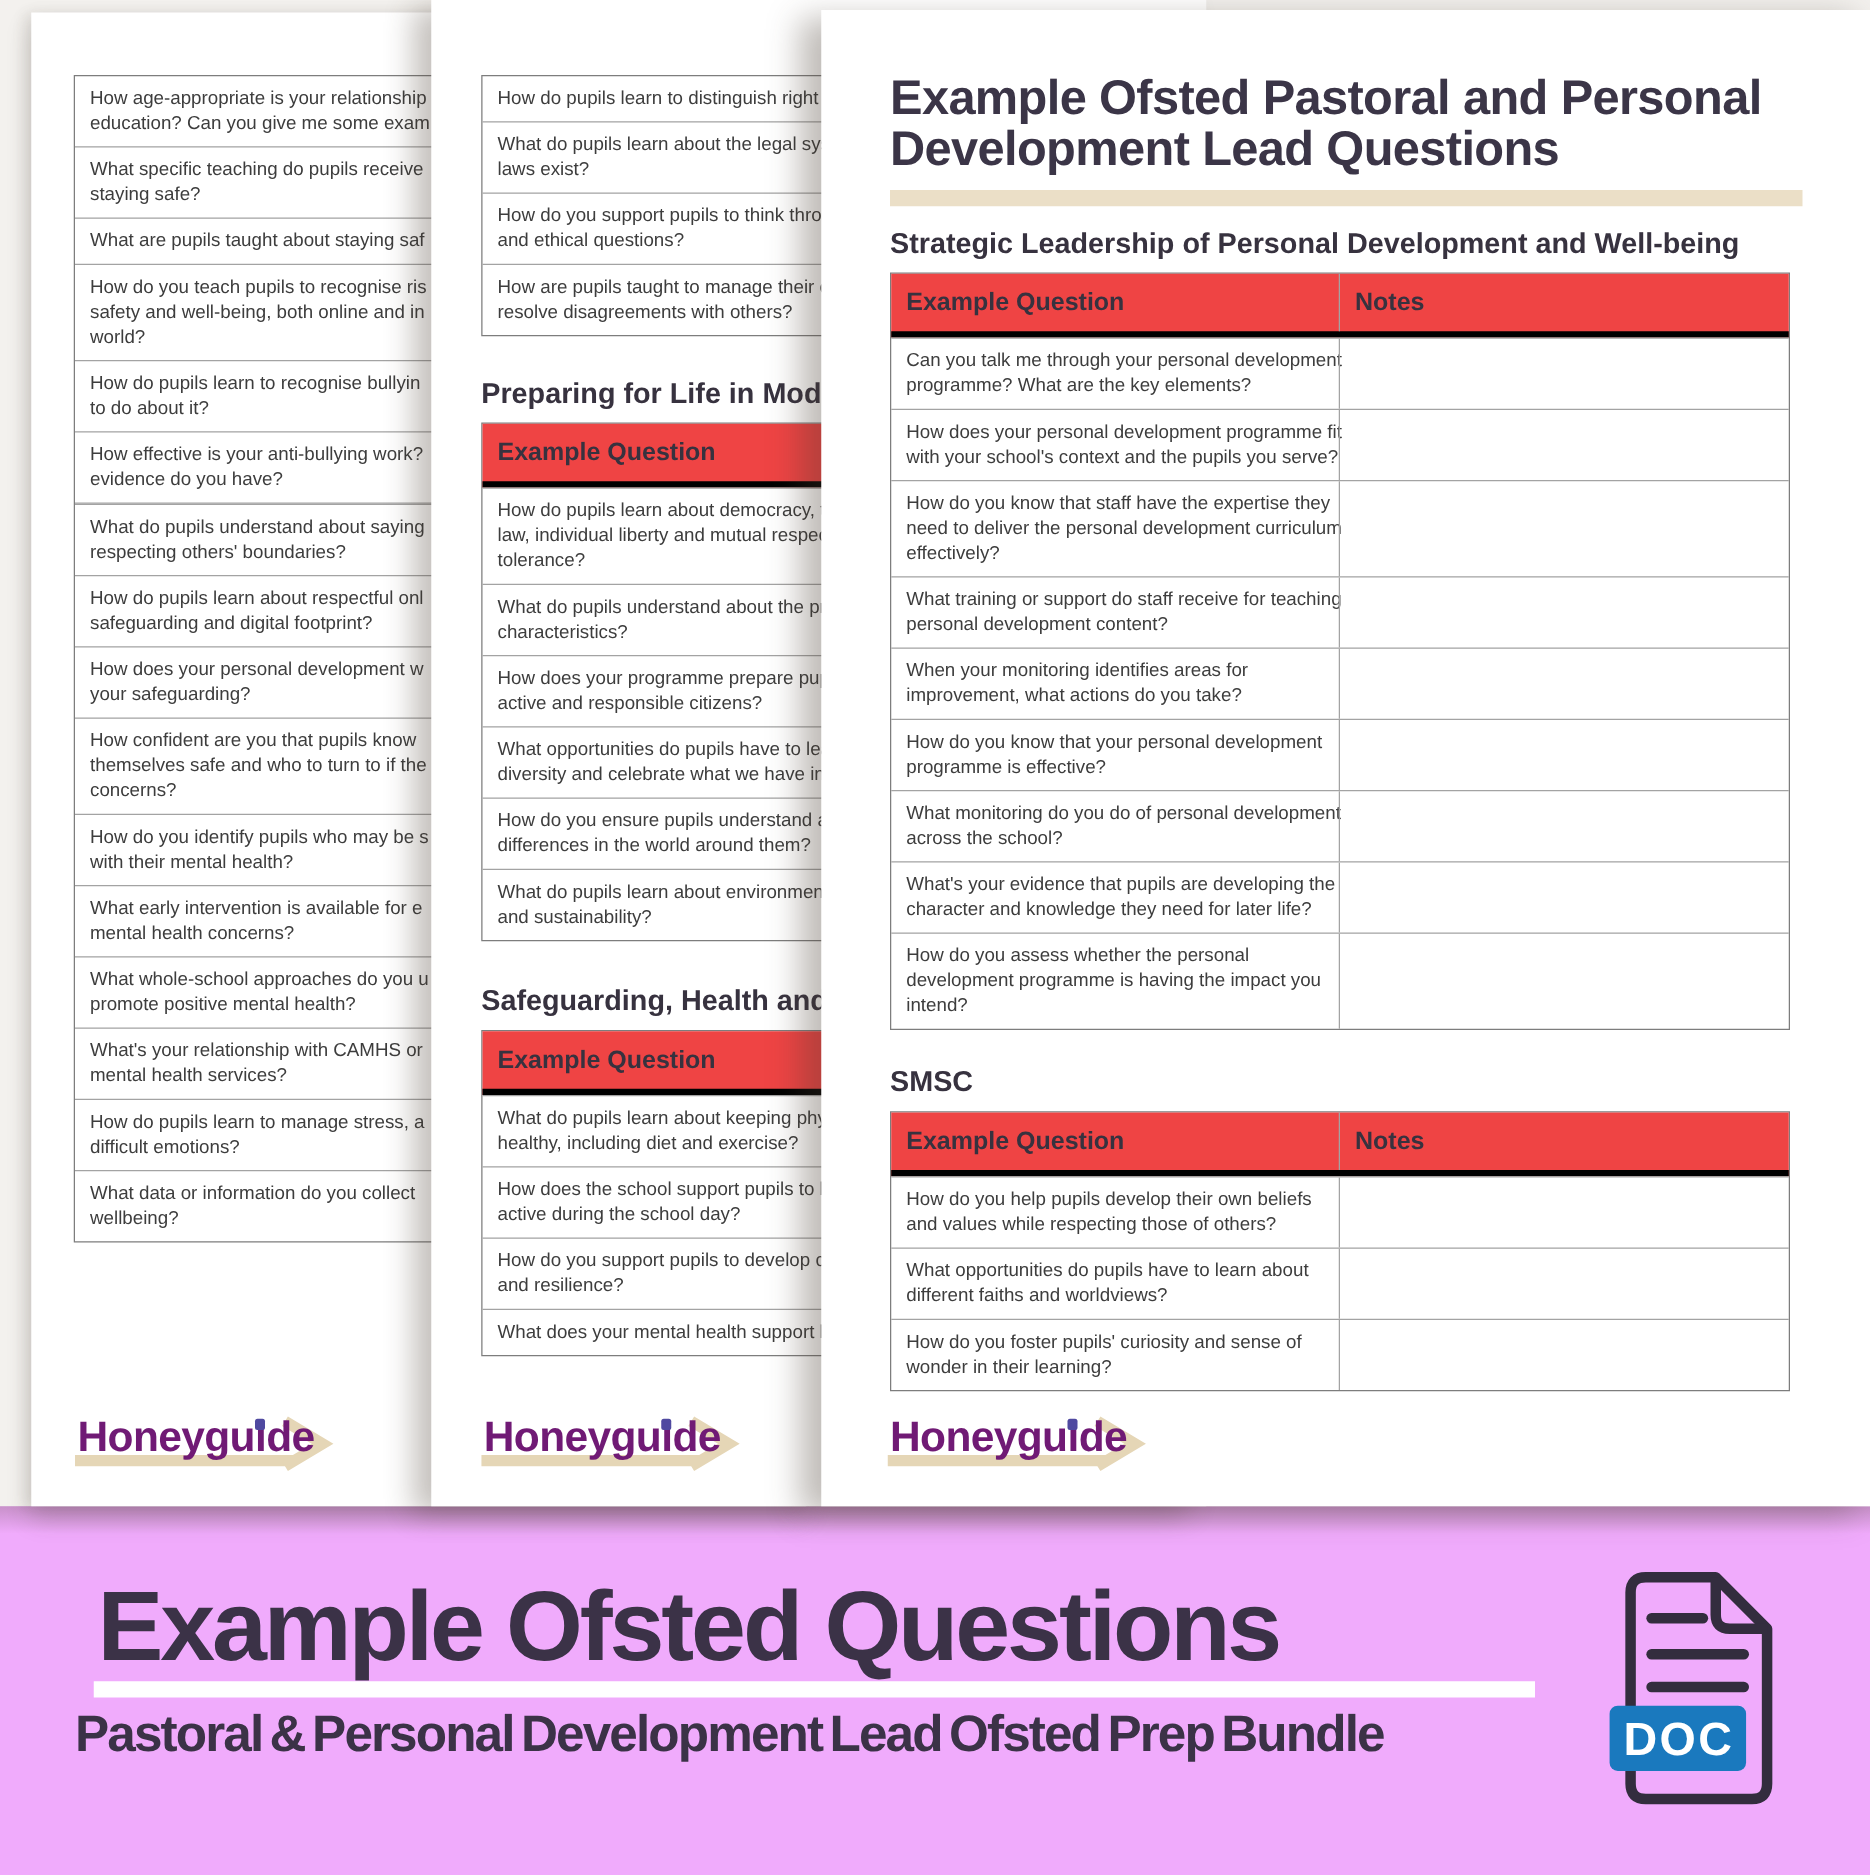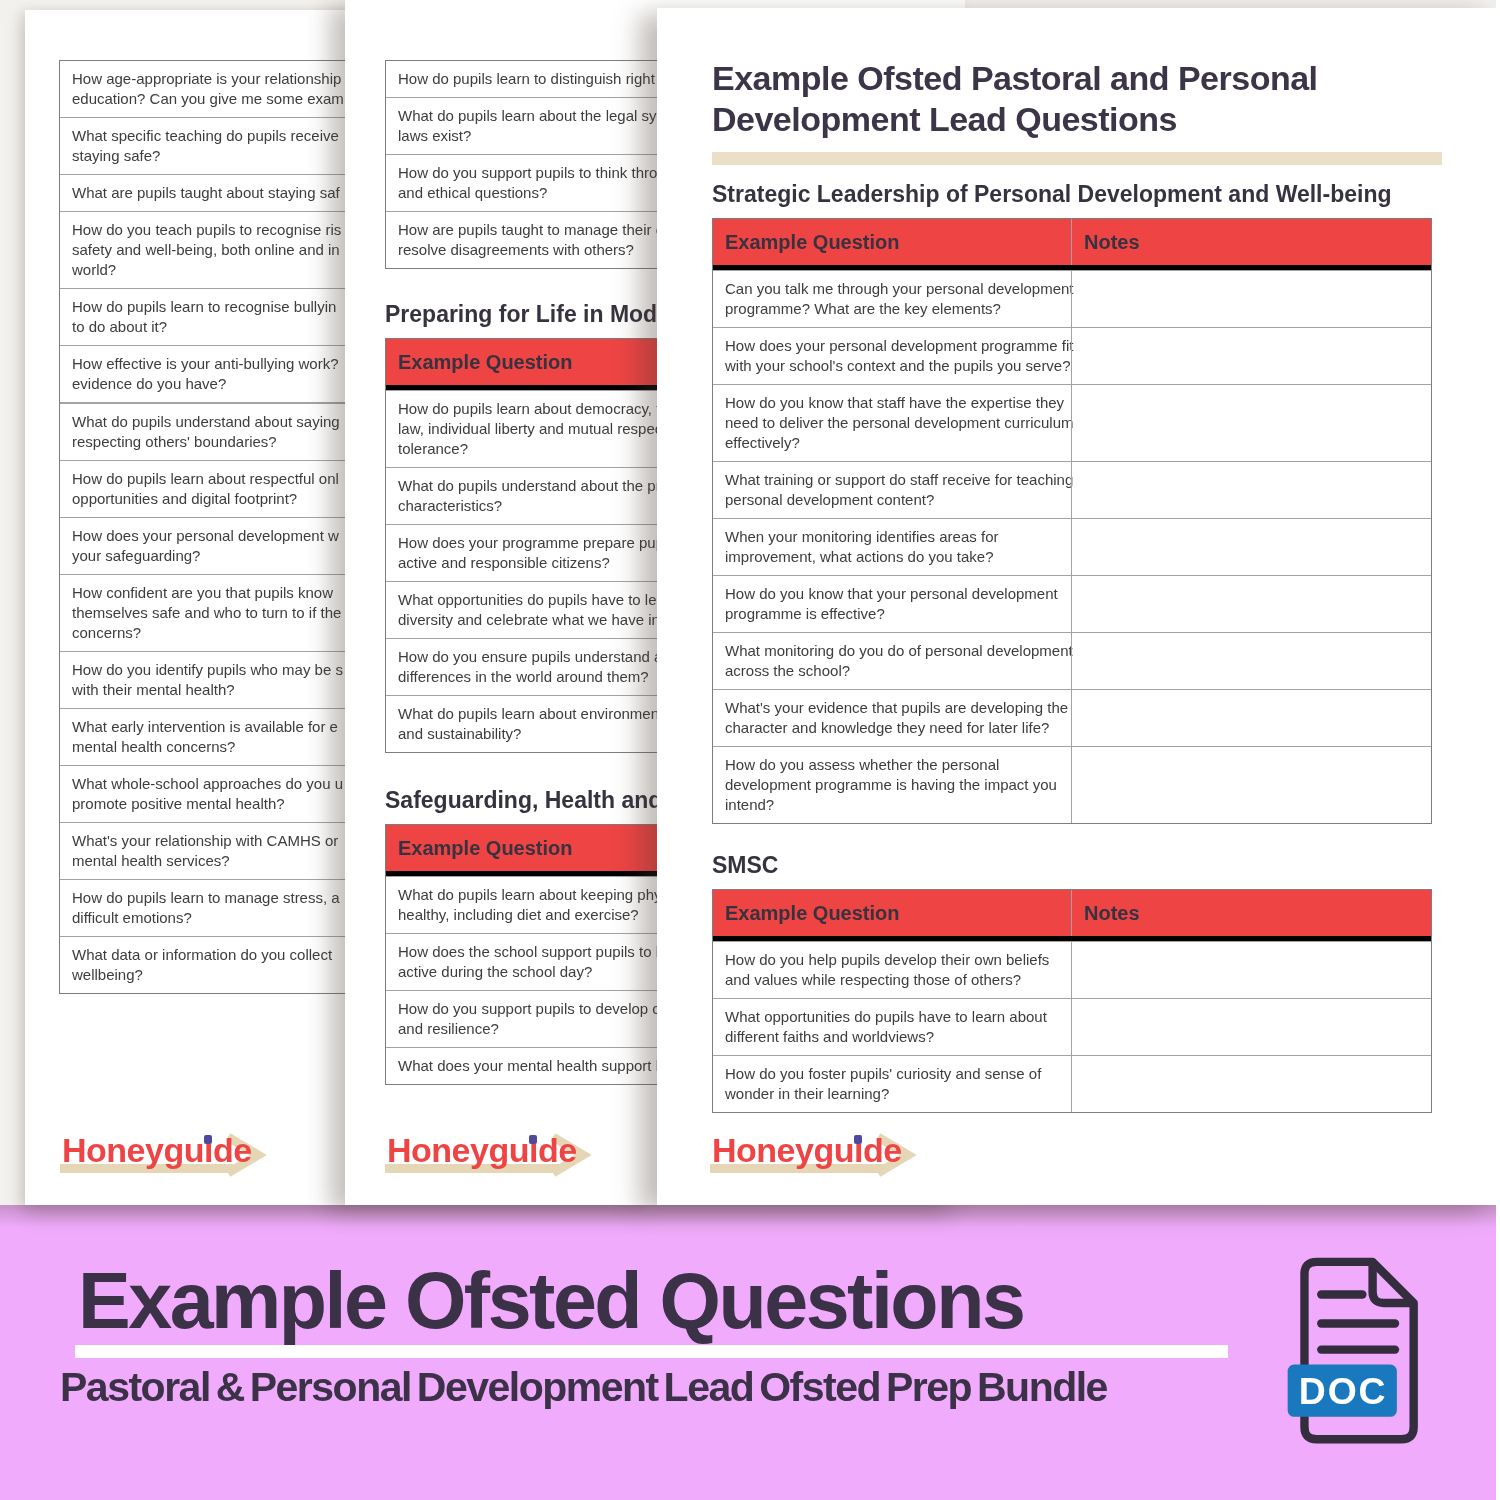--- a/index.html
+++ b/index.html
@@ -14,21 +14,21 @@
         box-shadow:-5px 0 10px rgba(70,60,48,.10), 0 10px 18px rgba(70,60,48,.22); }
   #p2 { left:345px; top:0;    width:620px; height:1205px; z-index:2;
         box-shadow:-15px 6px 22px rgba(70,60,48,.32); }
   #p3 { left:657px; top:8px;  width:843px; height:1197px; z-index:3;
         box-shadow:-17px 6px 24px rgba(70,60,48,.34); }
   .content { position:relative; }
   #p1 .content { padding:50px 0 0 34px; }
   #p2 .content { padding:60px 0 0 40px; }
   #p3 .content { padding:50px 0 0 55px; }
 
-  .doc-title { font-size:34px; line-height:41px; font-weight:bold; color:#3b3547; letter-spacing:-.5px; white-space:nowrap; }
+  .doc-title { font-size:39px; line-height:41px; font-weight:bold; color:#3b3547; letter-spacing:-.5px; white-space:nowrap; }
   .divider   { width:730px; height:13px; background:#ebdfc7; margin-top:12px; }
   .sec-head  { font-size:23px; line-height:30px; font-weight:bold; color:#37323f; white-space:nowrap; }
   #p3 .sec-head.first { margin-top:14px; }
   #p3 .sec-head.smsc  { margin-top:26px; }
   #p2 .sec-head { margin-top:30px; }
   #p2 .sec-head.second { margin-top:32px; }
 
   .qtable { border:1px solid #7d7d7d; margin-top:9px; width:718px; background:#fff; }
   #p1 .qtable { margin-top:0; width:560px; }
   #p2 .qtable { width:560px; }
@@ -42,21 +42,21 @@
   .cell-q { width:334px; padding:8px 12px; }
   .cell-n { flex:1; border-left:1px solid #a3a3a3; }
   .qline { font-size:15px; line-height:20px; color:#3d3d3d; white-space:nowrap; }
 
   
   .hglogo { position:absolute; width:212px; height:50px; }
   #p1 .hglogo { left:35px; top:1118px; }
   #p2 .hglogo { left:40px; top:1128px; }
   #p3 .hglogo { left:53px; top:1120px; }
   .hglogo svg { position:absolute; left:0; top:0; }
-  .hg-text { position:absolute; left:2px; top:3px; font-size:34px; font-weight:bold; color:#ef4444; letter-spacing:-.5px; white-space:nowrap; }
+  .hg-text { position:absolute; left:2px; top:3px; font-size:34px; font-weight:bold; color:#701a75; letter-spacing:-.5px; white-space:nowrap; }
   .iwrap { position:relative; }
   .iwrap::after { content:''; position:absolute; left:0px; top:4px; width:8px; height:9px; background:#4f49a0; border-radius:2px; }
 
   
   .banner { position:absolute; left:0; top:1205px; width:1500px; height:295px; background:#f0abfc; z-index:0; }
   .banner::before { content:''; position:absolute; left:0; top:0; width:100%; height:22px;
     background:linear-gradient(180deg, rgba(80,65,50,.25), rgba(80,65,50,0)); }
   .b-title { position:absolute; left:78px; top:50px; font-size:79px; font-weight:bold; color:#3b3247; letter-spacing:-2.5px; white-space:nowrap; }
   .b-underline { position:absolute; left:75px; top:140px; width:1153px; height:13px; background:#ffffff; }
   .b-subtitle { position:absolute; left:60px; top:159px; font-size:41px; font-weight:bold; color:#3b3247; letter-spacing:-1.5px; word-spacing:-4px; white-space:nowrap; }
@@ -127,21 +127,21 @@
             <div class="cell-q">
               <div class="qline">What do pupils understand about saying</div>
               <div class="qline">respecting others' boundaries?</div>
             </div>
             <div class="cell-n"></div>
           </div>
 
           <div class="qrow">
             <div class="cell-q">
               <div class="qline">How do pupils learn about respectful onl</div>
-              <div class="qline">opportunities and digital footprint?</div>
+              <div class="qline">safeguarding and digital footprint?</div>
             </div>
             <div class="cell-n"></div>
           </div>
 
           <div class="qrow">
             <div class="cell-q">
               <div class="qline">How does your personal development w</div>
               <div class="qline">your safeguarding?</div>
             </div>
             <div class="cell-n"></div>

